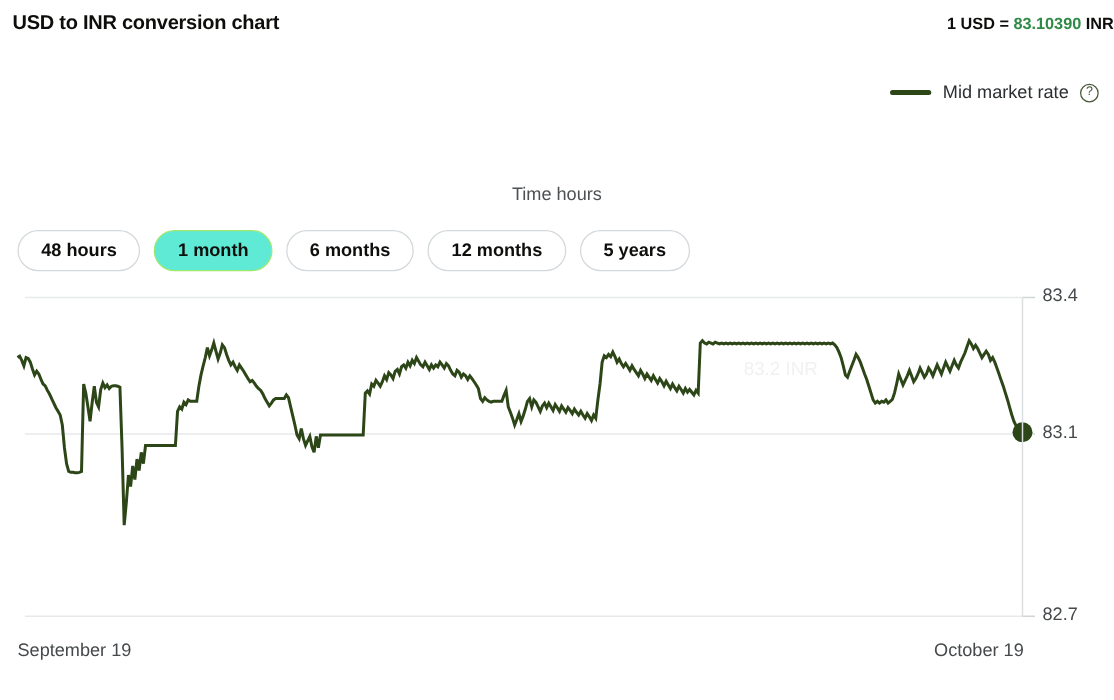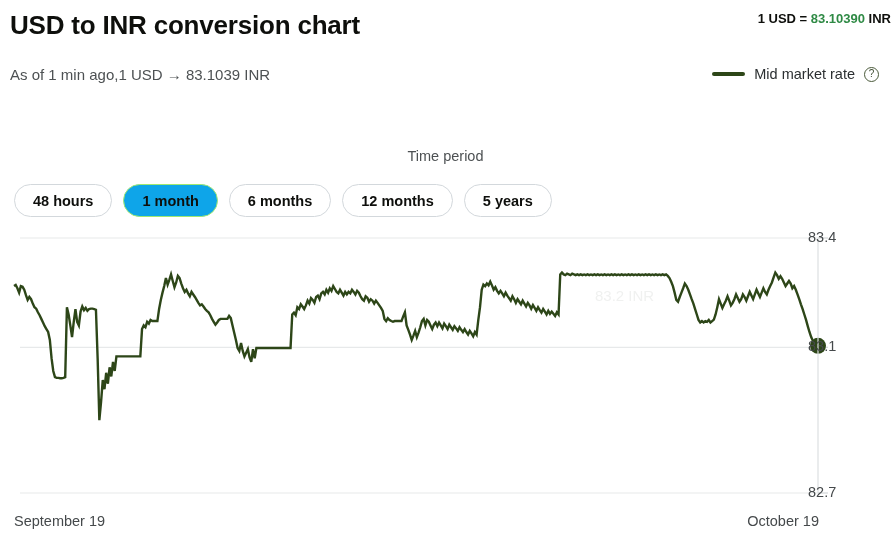--- a/index.html
+++ b/index.html
@@ -13,21 +13,21 @@
   #page {
     position: relative;
     width: 891px; height: 560px;
     overflow: hidden;
     background: #ffffff;
   }
 
   
   .hdr-title {
     position: absolute; left: 10px; top: 10px;
-    font-size: 26px; font-weight: bold; color: #0e0f0c;
+    font-size: 16px; font-weight: bold; color: #0e0f0c;
     letter-spacing: -0.2px; white-space: nowrap;
   }
   .hdr-rate {
     position: absolute; right: 0; top: 11px;
     font-size: 13px; font-weight: bold; color: #0e0f0c;
     white-space: nowrap;
   }
   .hdr-rate .val { color: #2f8a45; }
   .hdr-sub {
     position: absolute; left: 10px; top: 66px;
@@ -62,31 +62,31 @@
     display: flex; gap: 11px; align-items: center;
   }
   .pill {
     height: 33px; padding: 12px 18px; border-radius: 17px;
     border: 1px solid #d3d8dc; background: #ffffff;
     font-family: "Liberation Sans", sans-serif;
     font-size: 14.5px; font-weight: bold; color: #0e0f0c;
     display: flex; align-items: center; justify-content: center;
     cursor: pointer; white-space: nowrap;
   }
-  .pill.active { background: #0ea5e9; border-color: #9fe870; color: #0e0f0c; }
+  .pill.active { background: #5eead4; border-color: #9fe870; color: #0e0f0c; }
 
   
   #chart-area {
     position: absolute; left: 0px; top: 230px;
     width: 891px; height: 272px;
   }
   #chart-svg { position: absolute; left: 0; top: 0; display: block; }
   .ylab {
     position: absolute; font-size: 14.5px; color: #45494b;
-    white-space: nowrap; left: 808px;
+    white-space: nowrap; left: 834px;
   }
   .ghost-tip {
     position: absolute; font-size: 15px; color: #f0f1f0;
     white-space: nowrap; font-weight: normal; pointer-events: none;
   }
 
   
   .xlab {
     position: absolute; top: 513px; font-size: 14.5px; color: #45494b;
     white-space: nowrap;
@@ -96,29 +96,28 @@
 </style>
 </head>
 <body>
 
 <div id="page">
 
   <div class="hdr-title">USD to INR conversion chart</div>
 
   <div class="hdr-rate"><span>1 USD = </span><span class="val">83.10390</span><span> INR</span></div>
 
-  <div class="hdr-sub">As of 1 min ago,1 USD → 83.1039 INR</div>
 
   <div class="legend">
     <span class="legend-swatch"></span>
     <span class="legend-label">Mid market rate</span>
     <span class="legend-help">?</span>
   </div>
 
-  <div class="tp-label">Time period</div>
+  <div class="tp-label">Time hours</div>
   <div class="tp-row" id="tp-row">
       <button class="pill">48 hours</button>
       <button class="pill active">1 month</button>
       <button class="pill">6 months</button>
       <button class="pill">12 months</button>
       <button class="pill">5 years</button>
     </div>
 
   <div id="chart-area">
     <svg id="chart-svg" width="891" height="272" viewBox="0 0 891 272">

